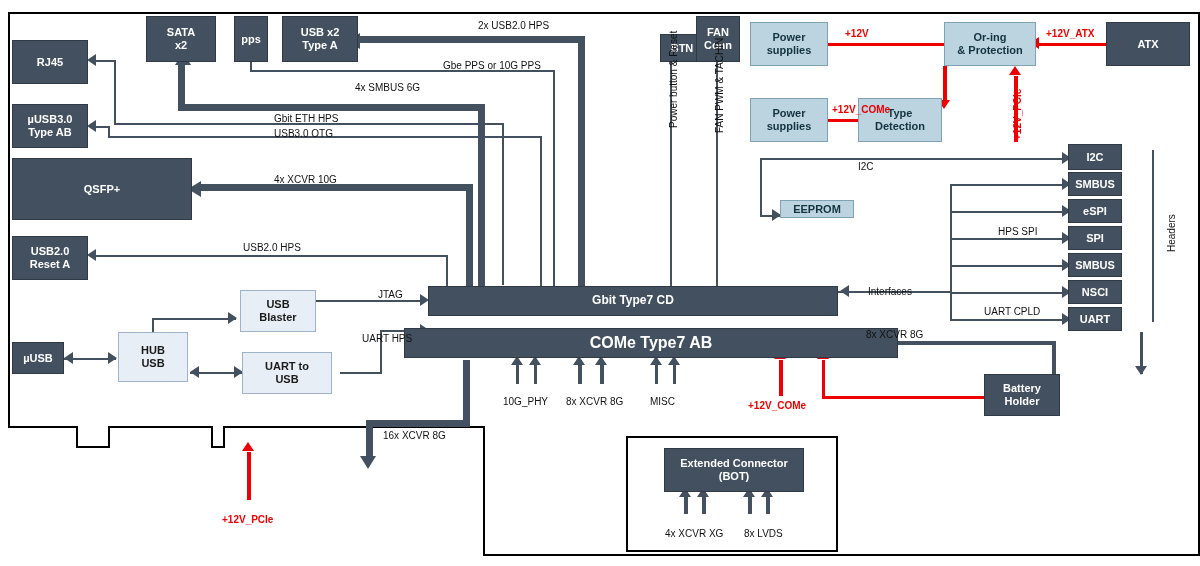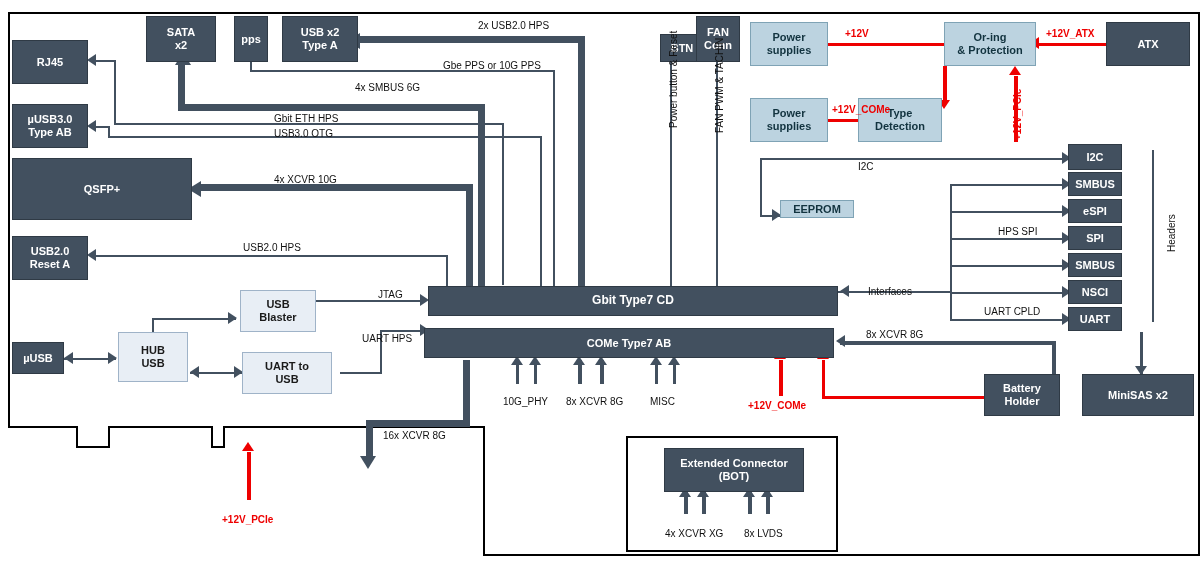--- a/index.html
+++ b/index.html
@@ -236,25 +236,24 @@
 
   <div class="box lightblue" style="left:240px; top:290px; width:76px; height:42px; white-space:pre-line;">USB
 Blaster</div>
   <div class="box lightblue" style="left:242px; top:352px; width:90px; height:42px; white-space:pre-line;">UART to
 USB</div>
   <div class="box lightblue" style="left:118px; top:332px; width:70px; height:50px; white-space:pre-line;">HUB
 USB</div>
   <div class="box" style="left:12px; top:342px; width:52px; height:32px;">µUSB</div>
 
   <div class="box" style="left:428px; top:286px; width:410px; height:30px; font-size:12px;">Gbit Type7 CD</div>
-  <div class="box" style="left:424px; top:328px; width:410px; height:30px; font-size:11px;">COMe Type7 AB</div>
+  <div class="box" style="left:404px; top:328px; width:494px; height:30px; font-size:16px;">COMe Type7 AB</div>
 
   <div class="box" style="left:984px; top:374px; width:76px; height:42px; white-space:pre-line;">Battery
 Holder</div>
-  <div class="box" style="left:1082px; top:374px; width:112px; height:42px;">MiniSAS x2</div>
 
   <div class="box" style="left:664px; top:448px; width:140px; height:44px; white-space:pre-line; font-size:11px;">Extended Connector
 (BOT)</div>
 
   <div class="lbl" style="left:478px; top:20px;">2x USB2.0 HPS</div>
   <div class="lbl" style="left:443px; top:60px;">Gbe PPS or 10G PPS</div>
   <div class="lbl" style="left:355px; top:82px;">4x SMBUS 6G</div>
   <div class="lbl" style="left:274px; top:113px;">Gbit ETH HPS</div>
   <div class="lbl" style="left:274px; top:128px;">USB3.0 OTG</div>
   <div class="lbl" style="left:274px; top:174px;">4x XCVR 10G</div>

